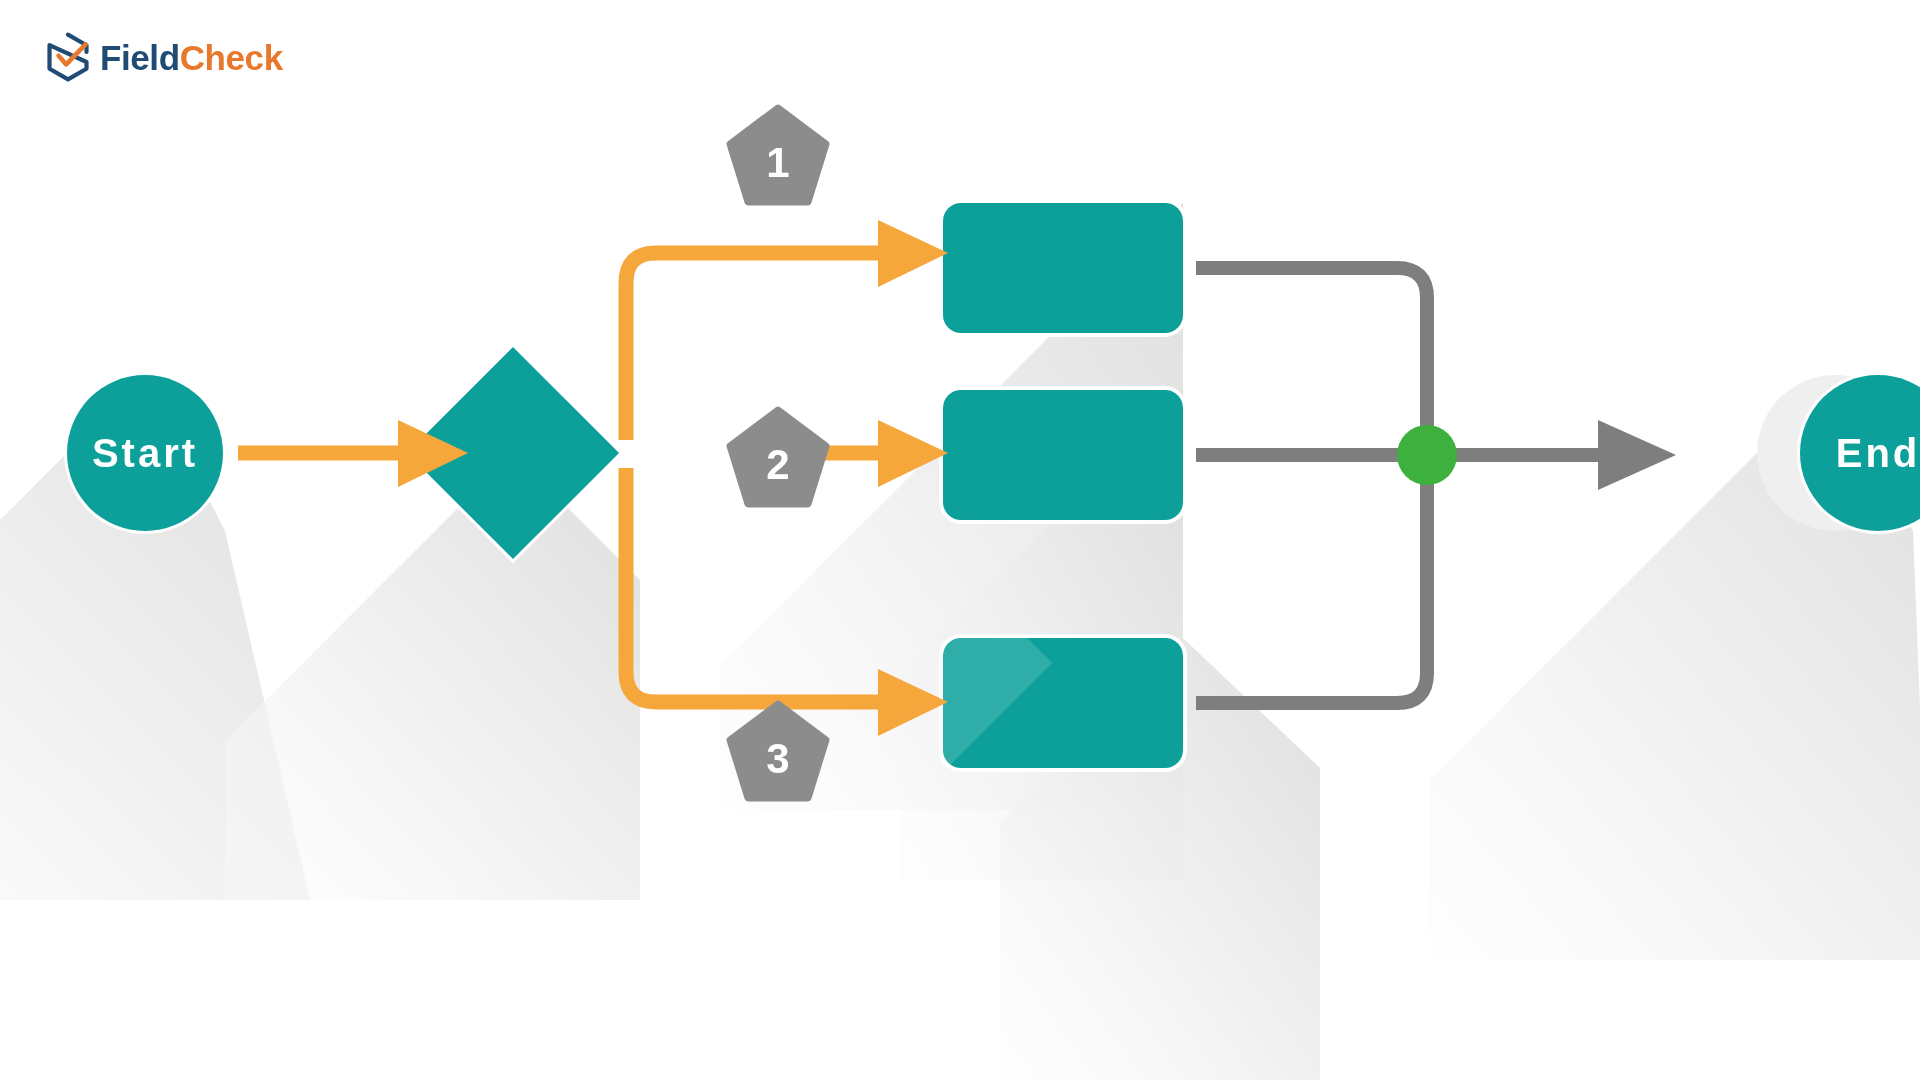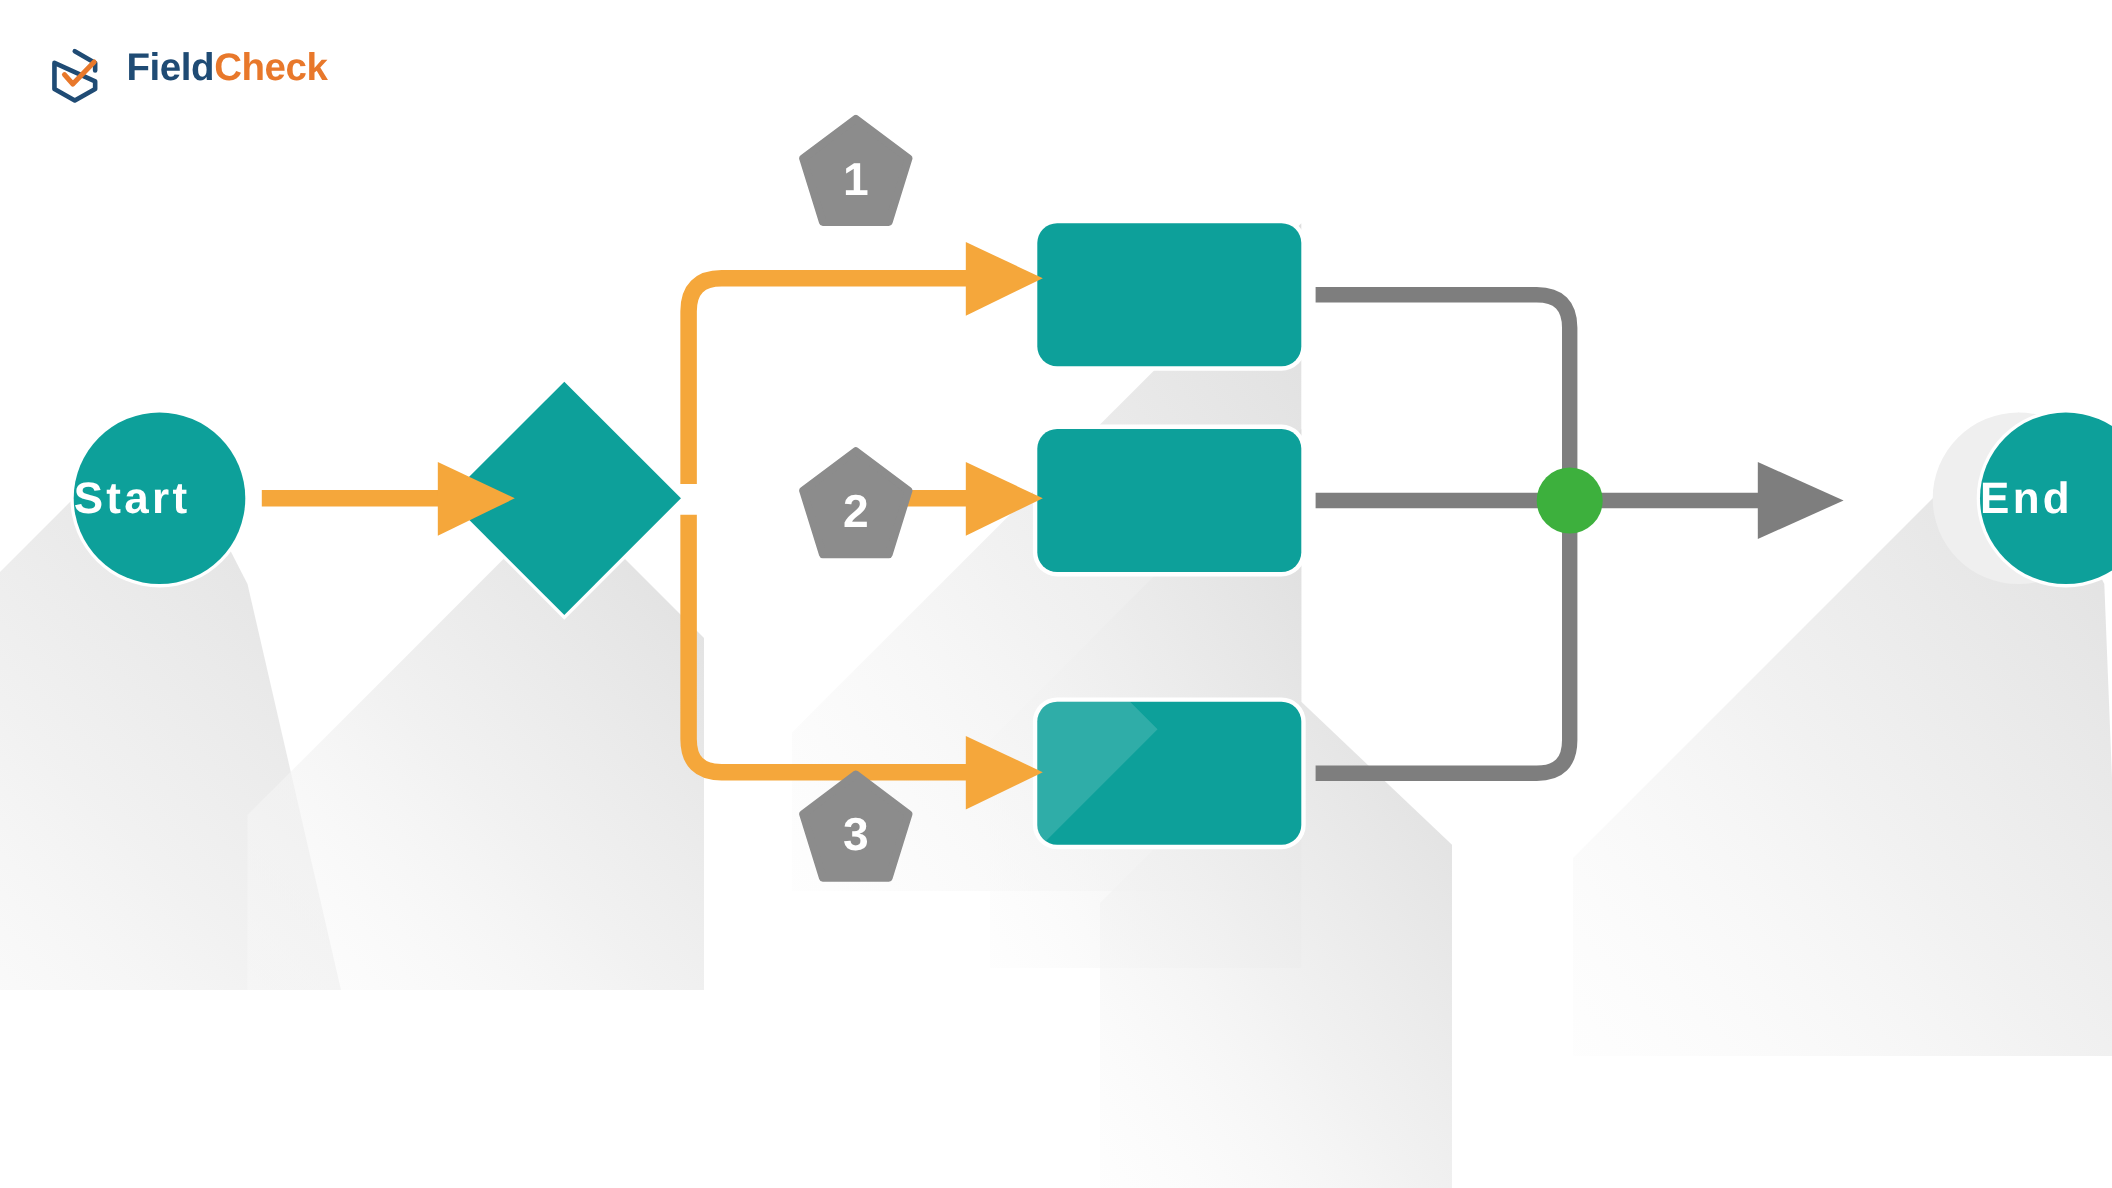--- a/index.html
+++ b/index.html
@@ -21,23 +21,23 @@
     height: 1080px;
     background: #ffffff;
   }
 
   
   #logo {
     position: absolute;
     left: 44px;
     top: 32px;
     display: flex;
-    gap: 23px;
+    align-items: center;
+    gap: 8px;
     z-index: 60;
-    margin-top: 12px;
   }
   #logo-mark { width: 48px; height: 50px; display: block; }
   #logo-wordmark {
     font-size: 35px;
     font-weight: bold;
     letter-spacing: -0.4px;
     line-height: 1;
     white-space: nowrap;
   }
   .wm-field { color: #1F4B74; }
@@ -53,20 +53,21 @@
   #edge-layer   { z-index: 12; }
   #arrow-layer  { z-index: 30; }
 
   
   .node { position: absolute; z-index: 20; }
 
   .circle-node {
     border-radius: 50%;
     display: flex;
     align-items: center;
+    justify-content: center;
     box-shadow: 0 0 0 3px #ffffff;
   }
   .circle-label {
     color: #ffffff;
     font-size: 40px;
     font-weight: bold;
     letter-spacing: 3px;
     line-height: 1;
     user-select: none;
   }

